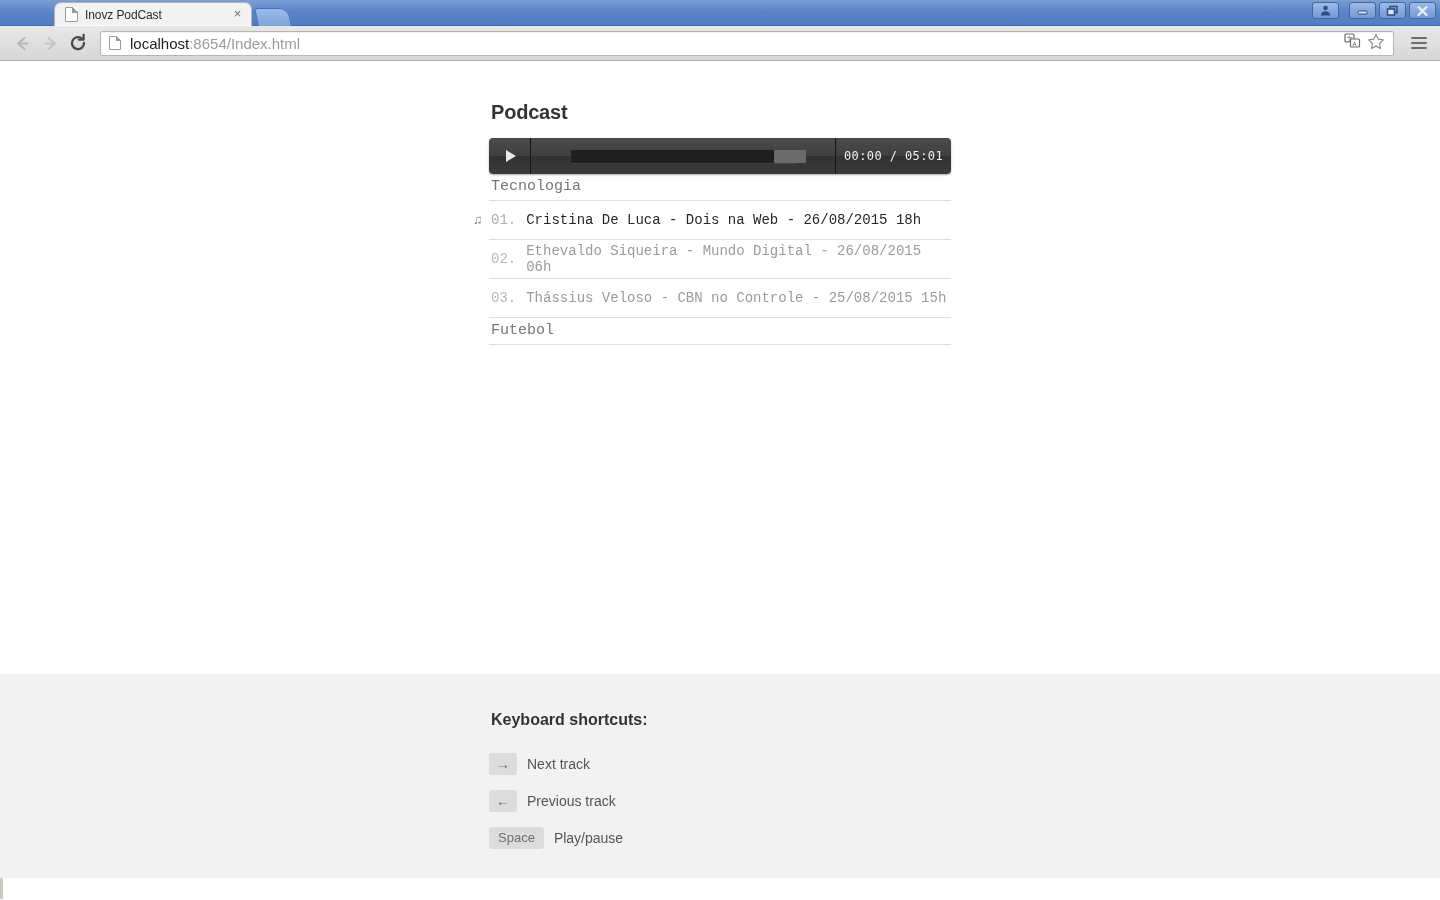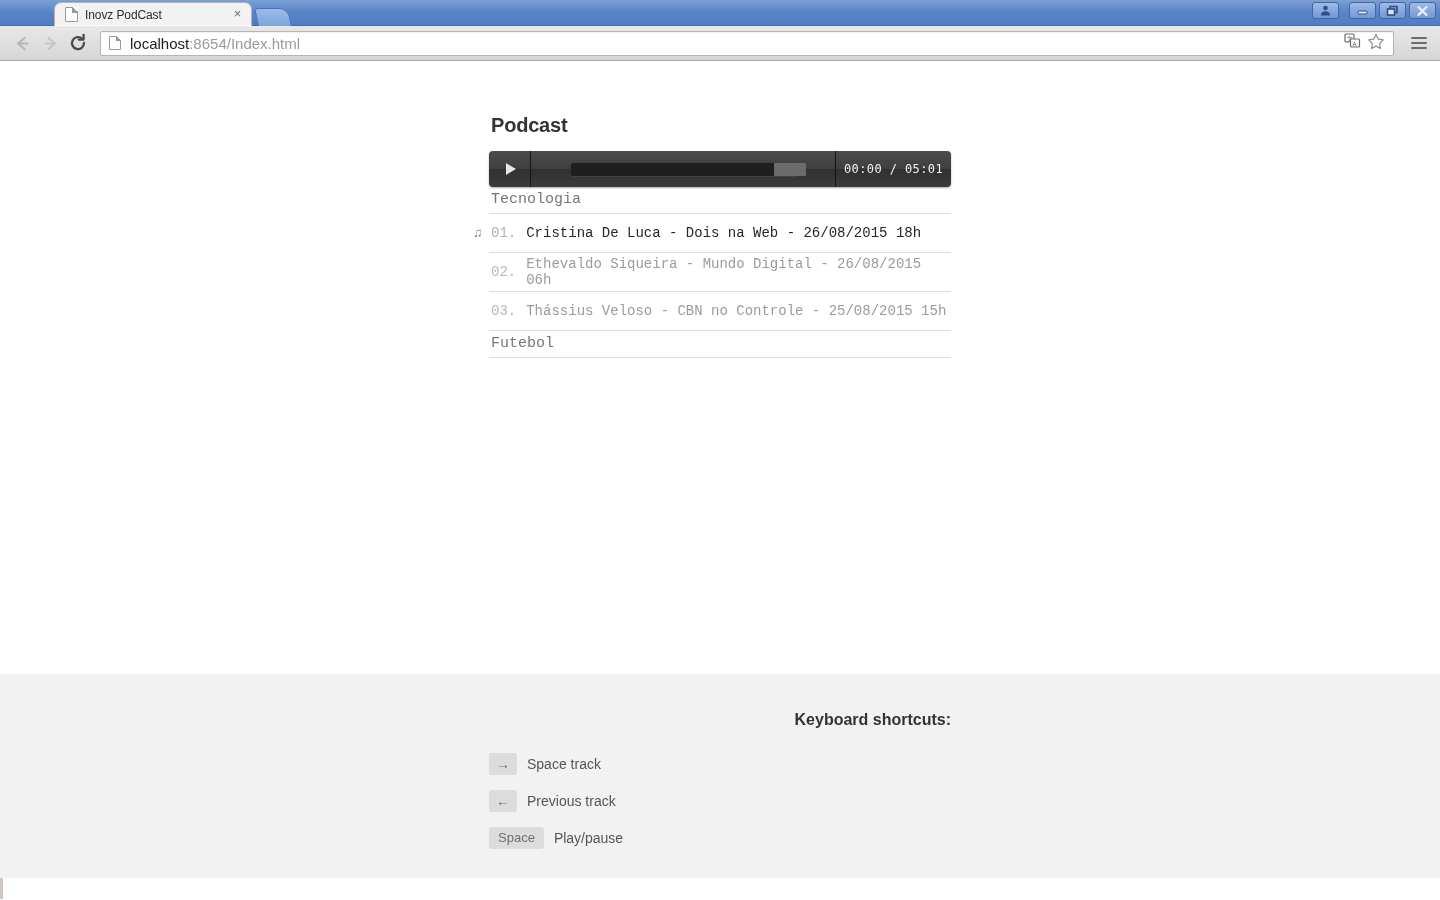--- a/index.html
+++ b/index.html
@@ -147,21 +147,21 @@
     position: relative;
     width: 1440px;
     height: 838px;
     background: #ffffff;
     overflow: hidden;
   }
 
   .content {
     width: 462px;
     margin: 0 auto;
-    padding-top: 53px;
+    padding-top: 40px;
   }
 
   .page-title {
     font-size: 20px;
     font-weight: bold;
     color: #333333;
     margin: 0 0 14px 2px;
     letter-spacing: -0.2px;
   }
 
@@ -270,21 +270,20 @@
   .shortcuts-inner {
     width: 462px;
     margin: 0 auto;
     padding-top: 37px;
   }
   .sc-title {
     font-size: 16px;
     font-weight: bold;
     color: #333333;
     margin: 0 0 16px 2px;
-    text-align: right;
   }
   .sc-row {
     display: flex; align-items: center;
     height: 37px;
   }
   .key {
     display: inline-flex; align-items: center; justify-content: center;
     min-width: 30px; height: 22px;
     padding: 0 9px;
     background: #dcdcdc;
@@ -435,21 +434,21 @@
 
     </div>
   </div>
 
   <div class="shortcuts-bar">
     <div class="shortcuts-inner">
       <div class="sc-title">Keyboard shortcuts:</div>
 
       <div class="sc-row">
         <span class="key arrow">→</span>
-        <span class="sc-label">Space track</span>
+        <span class="sc-label">Next track</span>
       </div>
 
       <div class="sc-row">
         <span class="key arrow">←</span>
         <span class="sc-label">Previous track</span>
       </div>
 
       <div class="sc-row">
         <span class="key">Space</span>
         <span class="sc-label">Play/pause</span>

